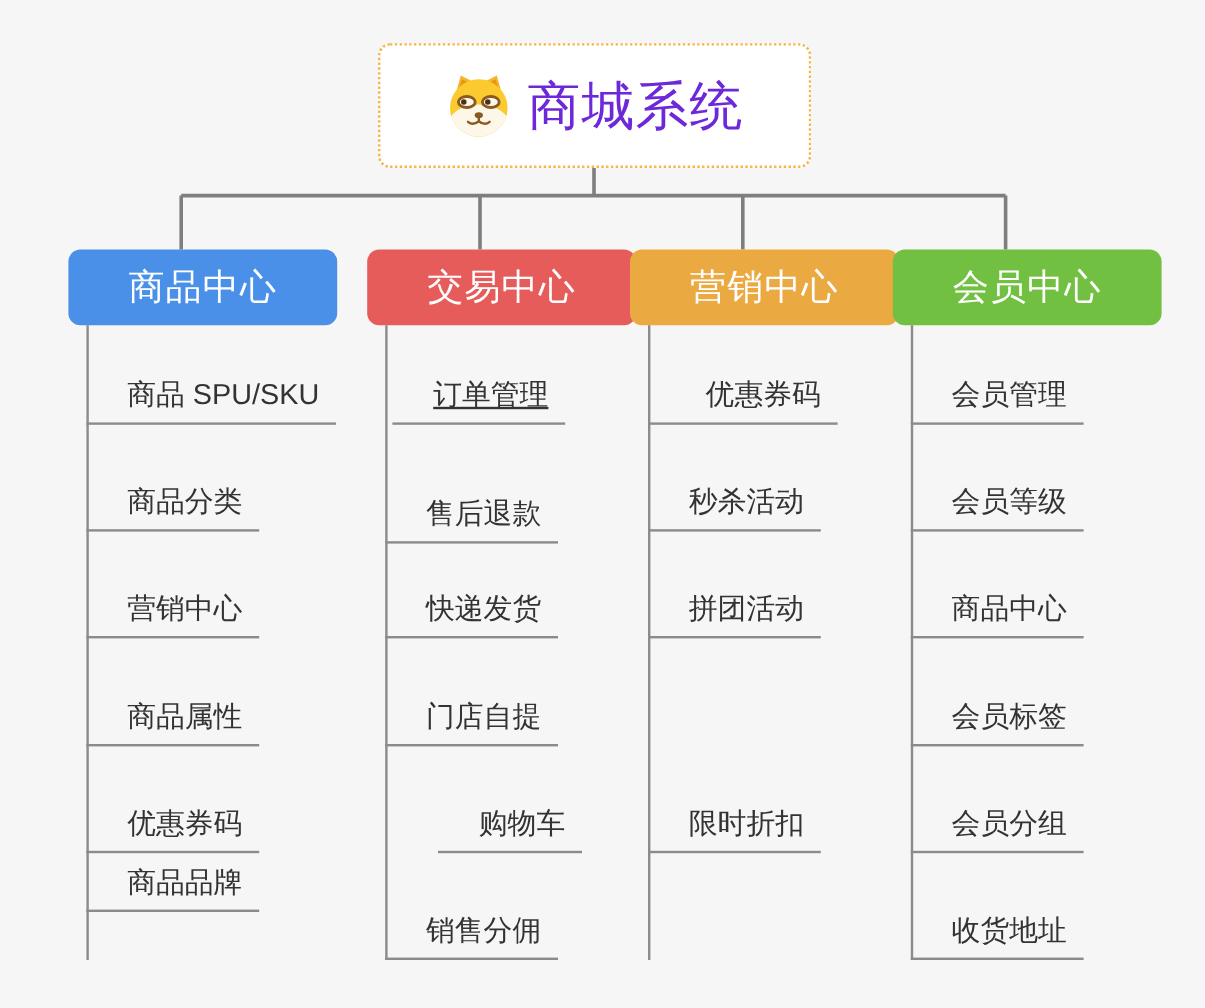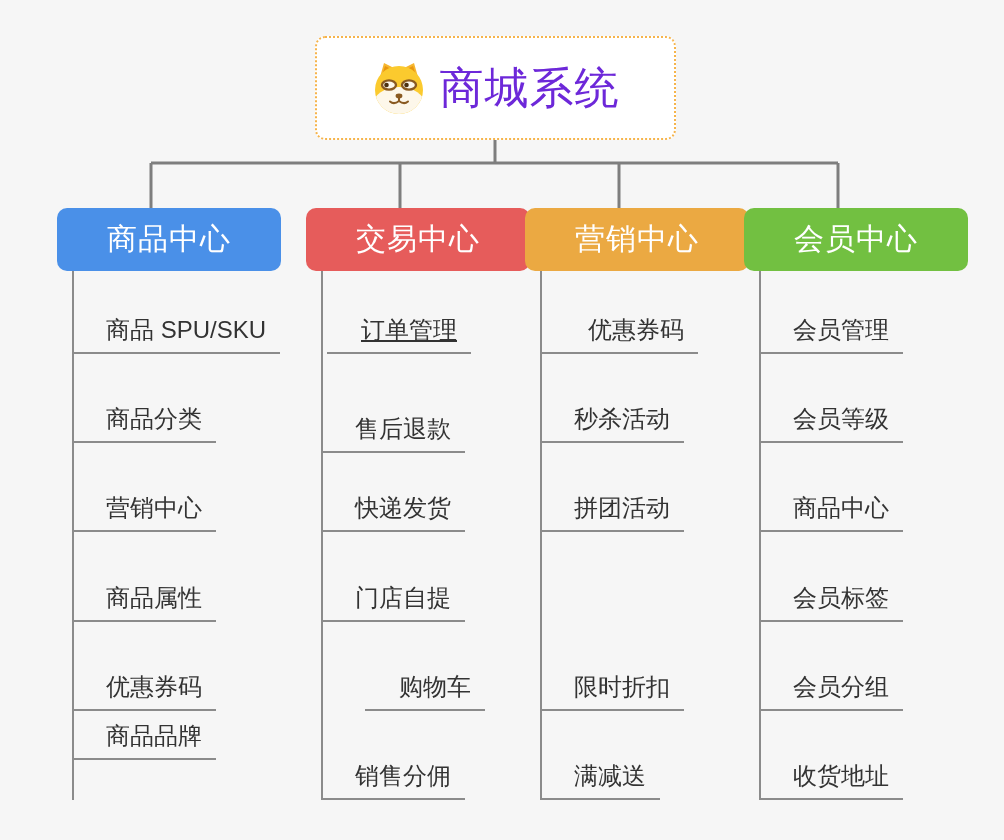--- a/index.html
+++ b/index.html
@@ -122,21 +122,20 @@
   <div class="leaf" style="left:321px;top:411px;">售后退款</div>
   <div class="leaf" style="left:321px;top:490px;">快递发货</div>
   <div class="leaf" style="left:321px;top:580px;">门店自提</div>
   <div class="leaf" style="left:321px;top:669px;margin-left:44px;">购物车</div>
   <div class="leaf" style="left:321px;top:758px;">销售分佣</div>
 
   <div class="leaf" style="left:540px;top:312px;padding-left:48px;">优惠券码</div>
   <div class="leaf" style="left:540px;top:401px;">秒杀活动</div>
   <div class="leaf" style="left:540px;top:490px;">拼团活动</div>
   <div class="leaf" style="left:540px;top:669px;">限时折扣</div>
-  <div class="leaf" style="left:540px;top:758px;">满减送</div>
 
   <div class="leaf" style="left:759px;top:312px;">会员管理</div>
   <div class="leaf" style="left:759px;top:401px;">会员等级</div>
   <div class="leaf" style="left:759px;top:490px;">商品中心</div>
   <div class="leaf" style="left:759px;top:580px;">会员标签</div>
   <div class="leaf" style="left:759px;top:669px;">会员分组</div>
   <div class="leaf" style="left:759px;top:758px;text-align:right;">收货地址</div>
 
 </div>
 

